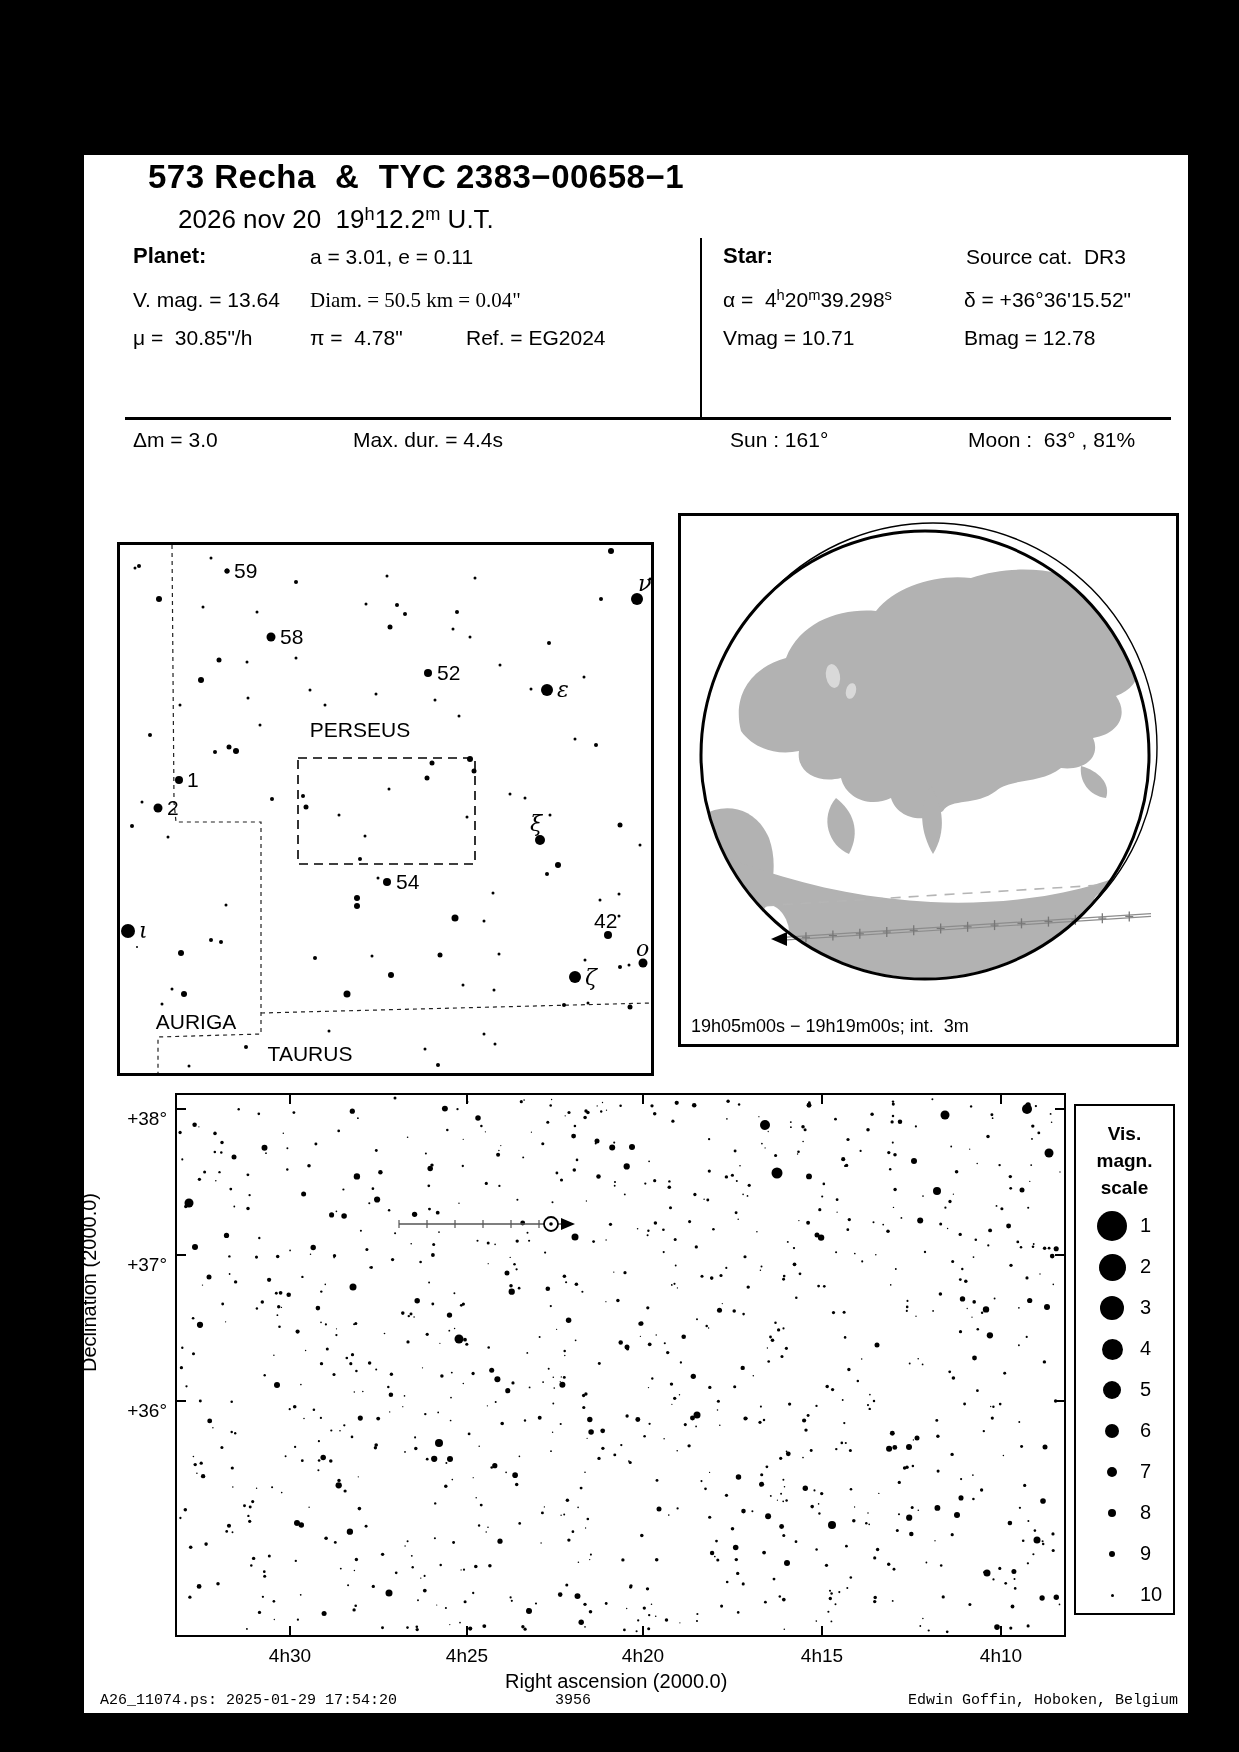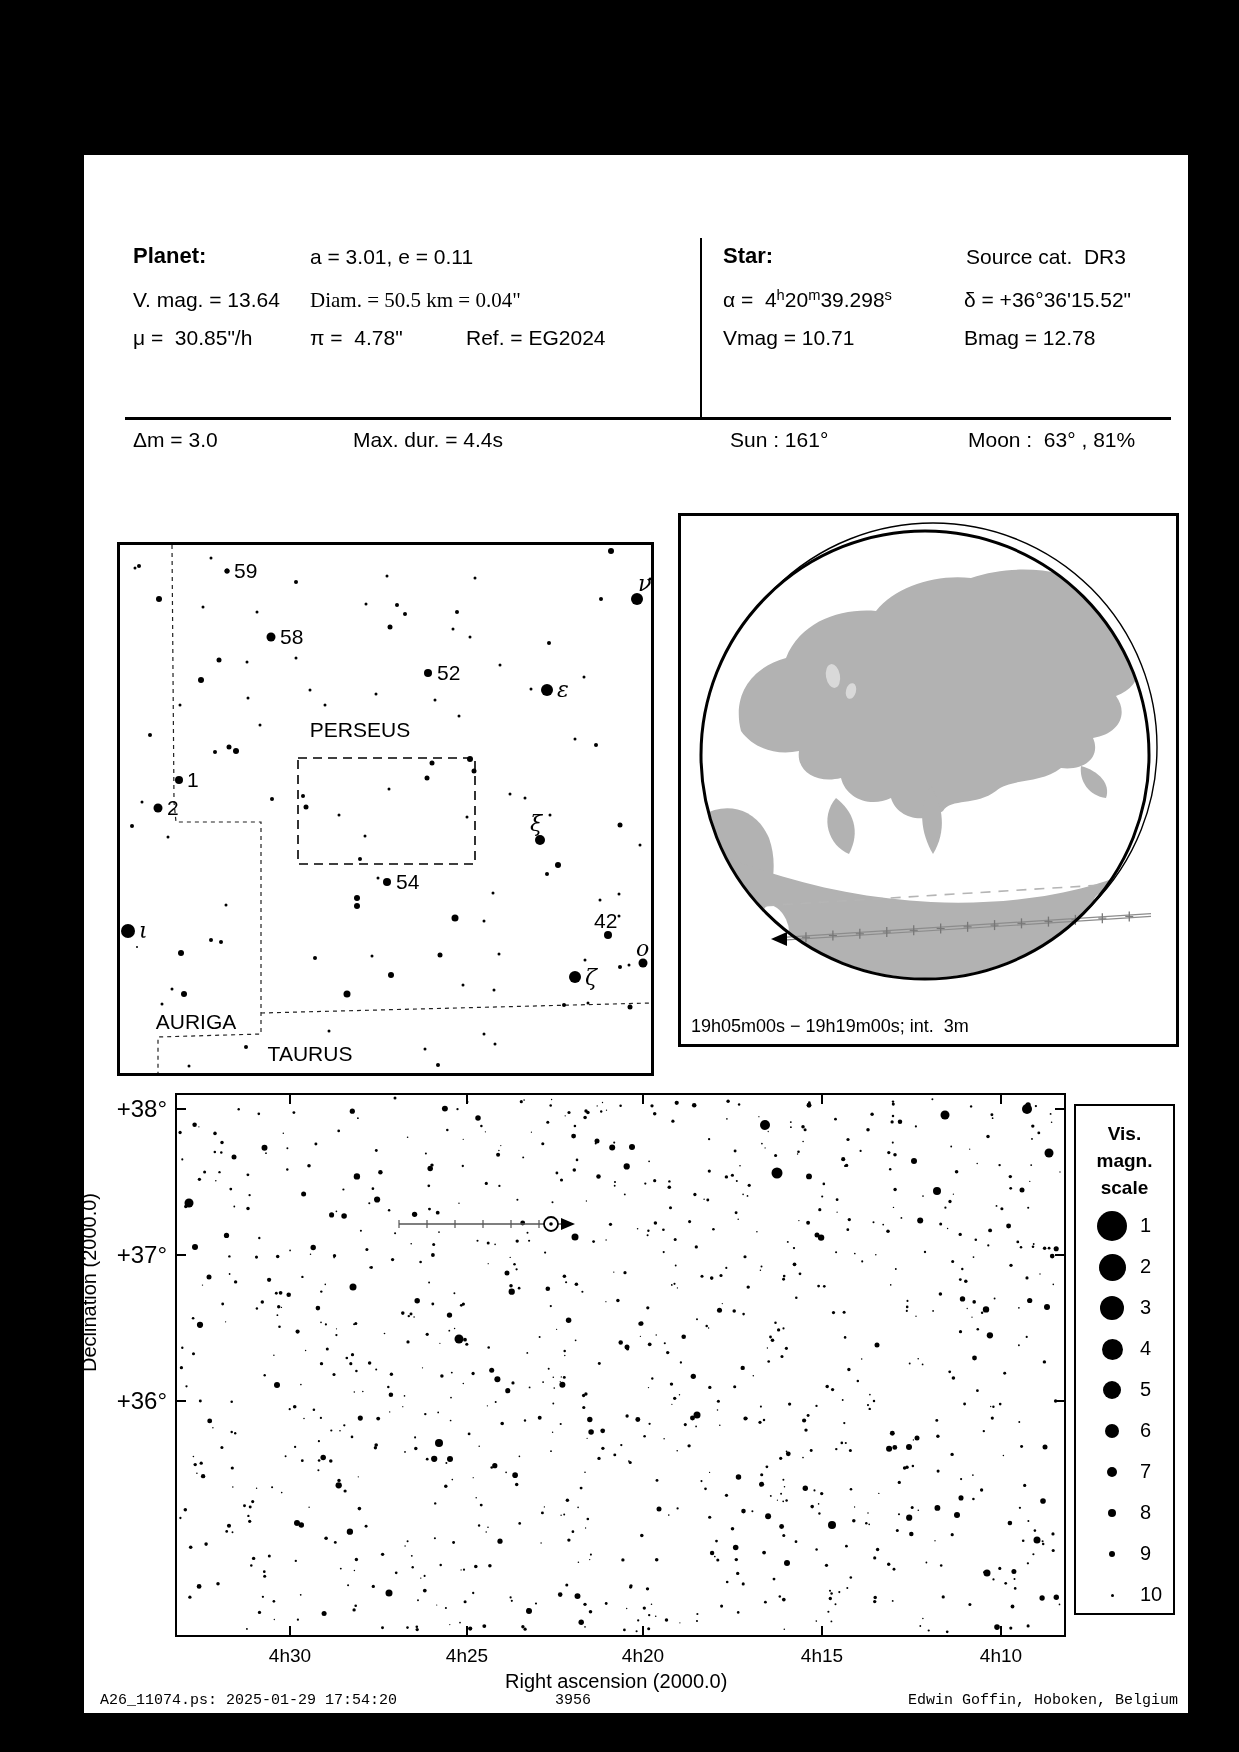--- a/index.html
+++ b/index.html
@@ -18,30 +18,32 @@
   .finder{left:117px;top:542px;width:531px;height:528px;}
   .globebox{left:678px;top:513px;width:495px;height:528px;}
   .mapbox{left:175px;top:1093px;width:887px;height:540px;border-width:2px;}
   .legendbox{position:absolute;left:1074px;top:1104px;width:97px;height:507px;background:#fff;border:2px solid #000;}
   .legend-title{font-size:19px;font-weight:bold;text-align:center;line-height:27px;padding-top:14px;}
   .legend-dot{position:absolute;background:#000;border-radius:50%;}
   .legend-num{position:absolute;left:64px;font-size:20px;}
   .axis-xlab{font-size:20px;}
   .axis-ylab{font-size:20px;transform:rotate(-90deg);transform-origin:left top;}
   .xtick{position:absolute;font-size:19px;transform:translateX(-50%);}
-  .ytick{position:absolute;font-size:24px;transform:translate(-100%,-50%);}
+  .ytick{position:absolute;font-size:19px;transform:translate(-100%,-50%);margin-top:10px;}
   .footer{font-size:15px;font-family:"Liberation Mono",monospace;}
   svg{position:absolute;left:0;top:0;}
 </style>
 </head>
 <body>
 
 <div class="frame">
   <div class="page"></div>
 
+  <div class="t title" style="left:148px;top:158px;">573 Recha  &amp;  TYC 2383−00658−1</div>
+  <div class="t subtitle" style="left:178px;top:204px;"><span>2026 nov 20  19</span><span class="sup">h</span><span>12.2</span><span class="sup">m</span><span> U.T.</span></div>
 
   <div class="t lbl" style="left:133px;top:243px;">Planet:</div>
   <div class="t val" style="left:310px;top:245px;">a = 3.01, e = 0.11</div>
   <div class="t val" style="left:133px;top:288px;">V. mag. = 13.64</div>
   <div class="t val" style="left:310px;top:288px;font-family:Liberation Serif, serif;">Diam. = 50.5 km = 0.04"</div>
   <div class="t val" style="left:133px;top:326px;">μ =  30.85"/h</div>
   <div class="t val" style="left:310px;top:326px;">π =  4.78"</div>
   <div class="t val" style="left:466px;top:326px;">Ref. = EG2024</div>
 
   <div class="vdiv"></div>

